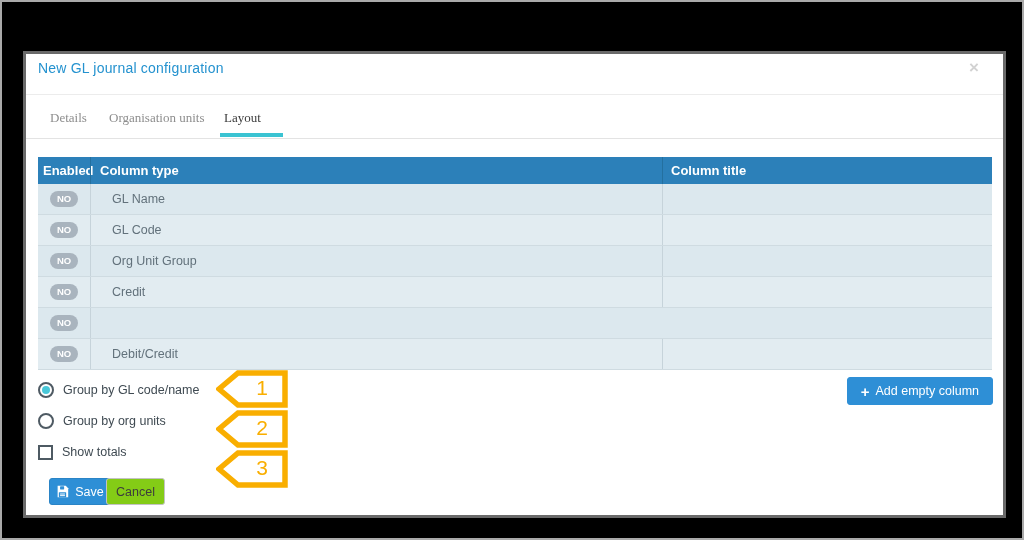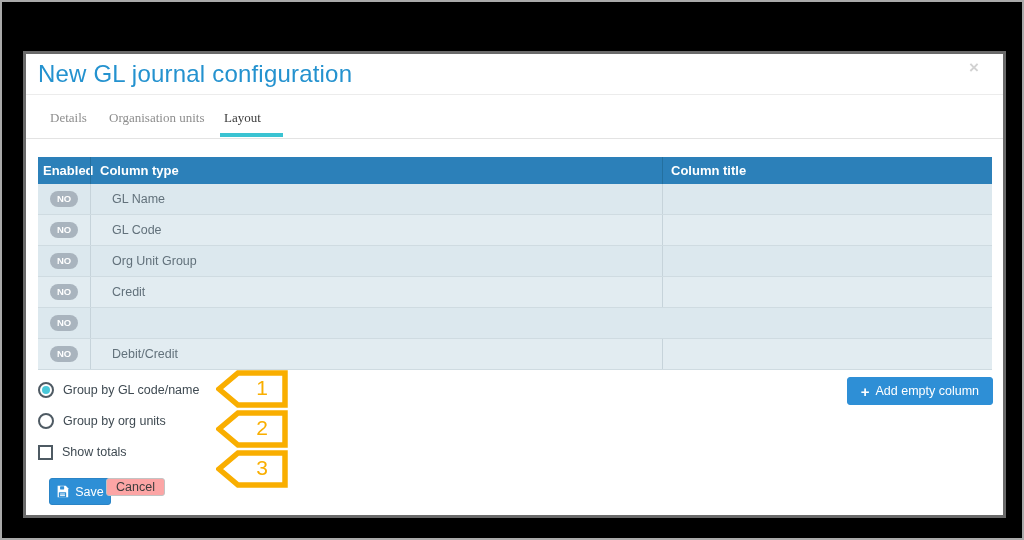--- a/index.html
+++ b/index.html
@@ -9,21 +9,21 @@
   .screen { position:absolute; inset:0; background:#000; border:2px solid #a9a9a9; }
 
   .modal {
     position:absolute; left:21px; top:49px; width:983px; height:467px;
     background:#fff; border:3px solid #6a6a6a;
   }
 
   
   .modal-title {
     position:absolute; left:12px; top:6px;
-    font-size:24px; color:#2492cf; letter-spacing:.2px;
+    font-size:14px; color:#2492cf; letter-spacing:.2px;
   }
   .close-icon {
     position:absolute; left:938px; top:4px; width:20px; height:20px;
     color:#d2d2d2; font-size:17px; font-weight:bold; text-align:center; line-height:20px;
     cursor:default;
   }
   .header-divider { position:absolute; left:0; top:40px; width:100%; height:1px; background:#ececec; }
 
   
   .tab { position:absolute; top:56px; font-size:13px; color:#8d8d8d; cursor:default;font-family:Liberation Serif, serif; }
@@ -81,21 +81,21 @@
     position:absolute; left:26px; top:6px; width:40px; text-align:center;
     color:#f9ae00; font-size:21px;
   }
 
   
   .btn { position:absolute; display:inline-flex; align-items:center; justify-content:center;
          font-size:12.5px; border-radius:3px; cursor:pointer; gap:6px; }
   .btn-add { right:10px; top:323px; height:28px; padding:0 13px; background:#2e8fd6; color:#fff; border:1px solid #2e8fd6; }
   .plus-icon { font-size:15px; font-weight:bold; line-height:1; }
   .btn-save { left:23px; top:424px; width:62px; height:27px; background:#2e8fd6; color:#fff; border:1px solid #2a84c6; }
-  .btn-cancel { left:80px; top:424px; width:59px; height:18px; background:#fca5a5; color:#3d3d3d; border:1px solid #c3c3c3; }
+  .btn-cancel { left:80px; top:424px; width:59px; height:27px; background:#84cc16; color:#3d3d3d; border:1px solid #c3c3c3; }
 </style>
 </head>
 <body>
 
 <div class="screen">
   <div class="modal">
 
     <div class="modal-title">New GL journal configuration</div>
     <div class="close-icon">×</div>
     <div class="header-divider"></div>

